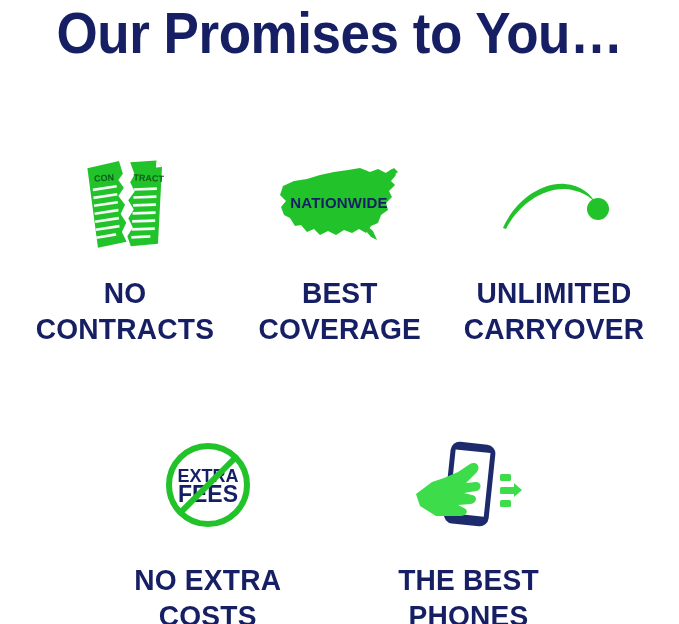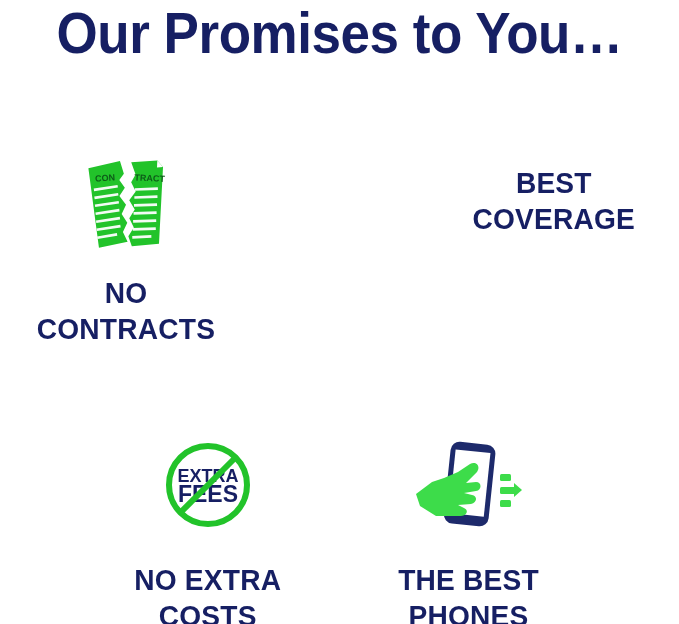--- a/index.html
+++ b/index.html
@@ -124,24 +124,49 @@
           </g>
           <text x="48" y="22" font-family="'Liberation Sans', sans-serif" font-size="9" font-weight="bold" fill="#0d5c18">TRACT</text>
         </g>
       </svg>
     </div>
     <div class="promise-label">NO
 CONTRACTS</div>
   </div>
 
   <div class="promise-item">
+    <div class="icon-box">
+      <svg width="130" height="84" viewBox="0 0 130 84">
+        <path fill="#22c32a" d="M9 23 L20 18 L33 16 L46 12 L60 9 L74 7 L86 5 L96 9 L104 6
+          L112 10 L118 6 L122 12 L117 18 L121 22 L115 28 L118 34 L112 40 L114 47 L107 52
+          L104 60 L97 63 L92 70 L85 66 L78 70 L70 67 L62 72 L54 68 L46 72 L40 66 L33 69
+          L27 62 L21 63 L16 55 L10 52 L7 44 L12 38 L6 32 Z"></path>
+
+        <path fill="#22c32a" d="M92 62 L99 68 L103 77 L97 74 L92 68 Z"></path>
+
+        <path fill="#22c32a" d="M112 10 L120 5 L124 9 L117 14 Z"></path>
+        <text x="65" y="45" text-anchor="middle" font-family="'Liberation Sans', sans-serif" font-size="15" font-weight="bold" fill="#161f63" letter-spacing="0.2">NATIONWIDE</text>
+      </svg>
+    </div>
     <div class="promise-label">BEST
 COVERAGE</div>
   </div>
 
+  <div class="promise-item">
+    <div class="icon-box">
+      <svg width="110" height="62" viewBox="0 0 110 62">
+
+        <path d="M4 54 C 14 30, 40 8, 66 10 C 82 11, 92 20, 97 30
+                 C 92 22, 80 16, 66 15 C 42 14, 18 33, 7 55 Z" fill="#22c32a"></path>
+        <circle cx="99" cy="35" r="11" fill="#22c32a"></circle>
+      </svg>
+    </div>
+    <div class="promise-label">UNLIMITED
+CARRYOVER</div>
+  </div>
 
 </div>
 
 <div class="promise-row row-bottom">
 
   <div class="promise-item">
     <div class="icon-box">
       <svg width="96" height="96" viewBox="0 0 96 96">
         <circle cx="48" cy="48" r="39" fill="none" stroke="#22c32a" stroke-width="6"></circle>
         <text x="48" y="45" text-anchor="middle" font-family="'Liberation Sans', sans-serif" font-size="18" font-weight="bold" fill="#161f63">EXTRA</text>

